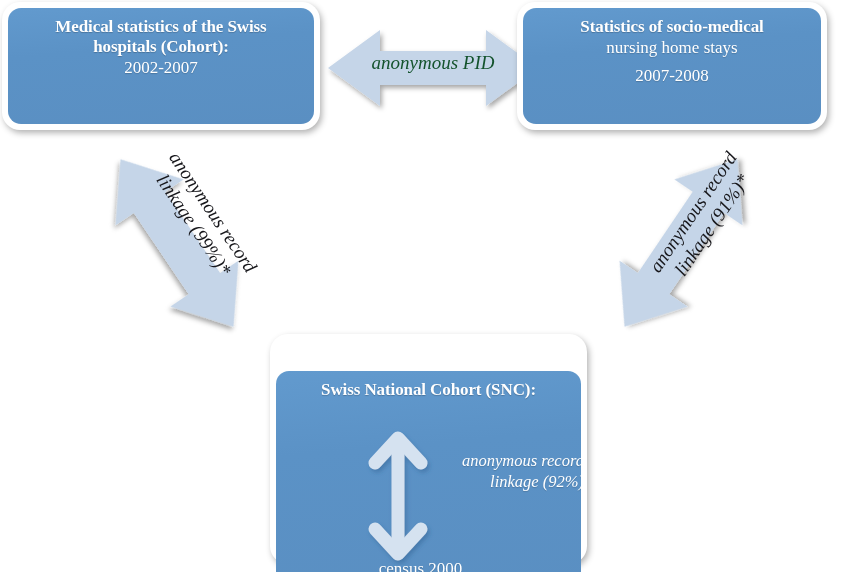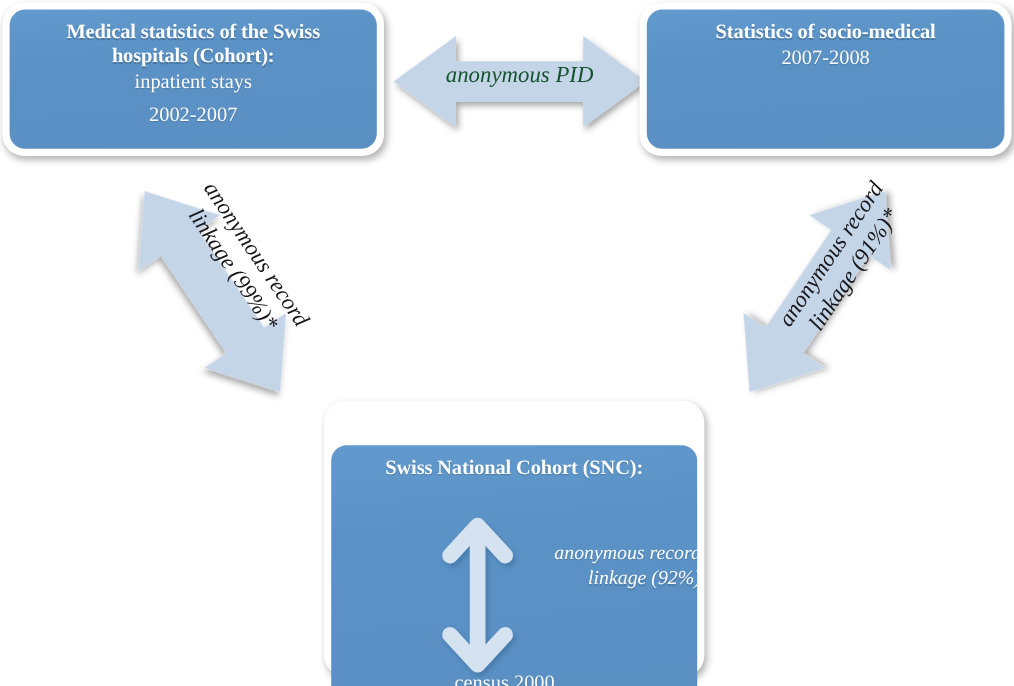--- a/index.html
+++ b/index.html
@@ -47,21 +47,21 @@
     letter-spacing: -0.1px;
     text-shadow: 0 1px 1px rgba(0,0,0,0.22);
   }
   .box-line {
     font-size: 17px;
     line-height: 1.3;
     text-shadow: 0 1px 1px rgba(0,0,0,0.18);
   }
 
   #box-medstat  { left: 2px;   top: 2px;   width: 318px; height: 128px; }
-  #box-somed    { left: 533px; top: 2px;   width: 310px; height: 128px; }
+  #box-somed    { left: 517px; top: 2px;   width: 310px; height: 128px; }
   #box-snc      { left: 270px; top: 334px; width: 317px; height: 230px; }
 
   #box-medstat .box-inner,
   #box-somed .box-inner { padding-top: 9px; }
   #box-medstat .box-line:first-of-type,
   #box-somed .box-line:first-of-type { margin-top: 9px; }
   #box-medstat .box-line + .box-line,
   #box-somed .box-line + .box-line { margin-top: 6px; }
 
   #box-snc .box-inner { padding-top: 9px; margin-top: 31px; }
@@ -184,30 +184,30 @@
     <span>anonymous record</span><br>
     <span>linkage (91%)*</span>
   </div>
 
   <div class="box" id="box-medstat">
     <div class="box-inner">
       <div class="box-title">
         <span>Medical statistics of the Swiss</span><br>
         <span>hospitals (Cohort):</span>
       </div>
-      <div class="box-line">inpatient stays</div>
       <div class="box-line">2002-2007</div>
     </div>
   </div>
 
   <div class="box" id="box-somed">
     <div class="box-inner">
       <div class="box-title">
         <span>Statistics of socio-medical</span><br>
       </div>
+      <div class="box-line">nursing home stays</div>
       <div class="box-line">2007-2008</div>
     </div>
   </div>
 
   <div class="box" id="box-snc">
     <div class="box-inner">
       <div class="box-title">Swiss National Cohort (SNC):</div>
 
       <svg class="snc-arrow" viewBox="0 0 72 138">
         <defs>

